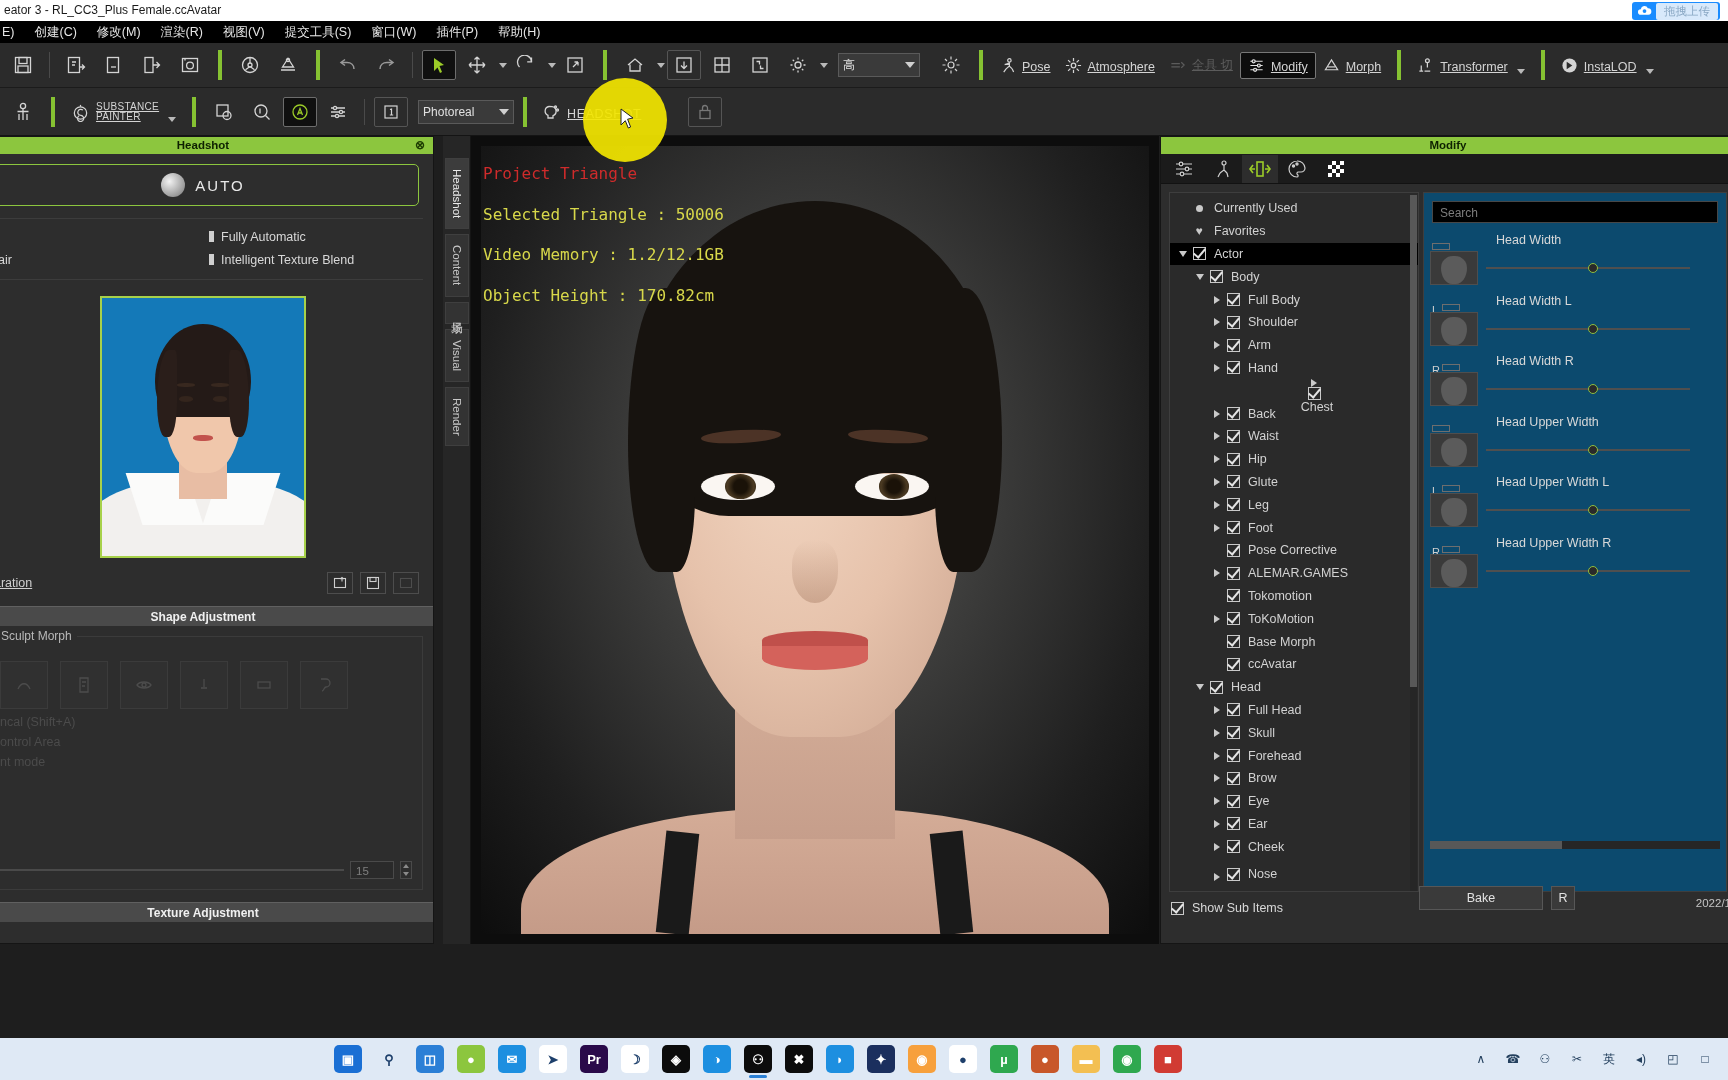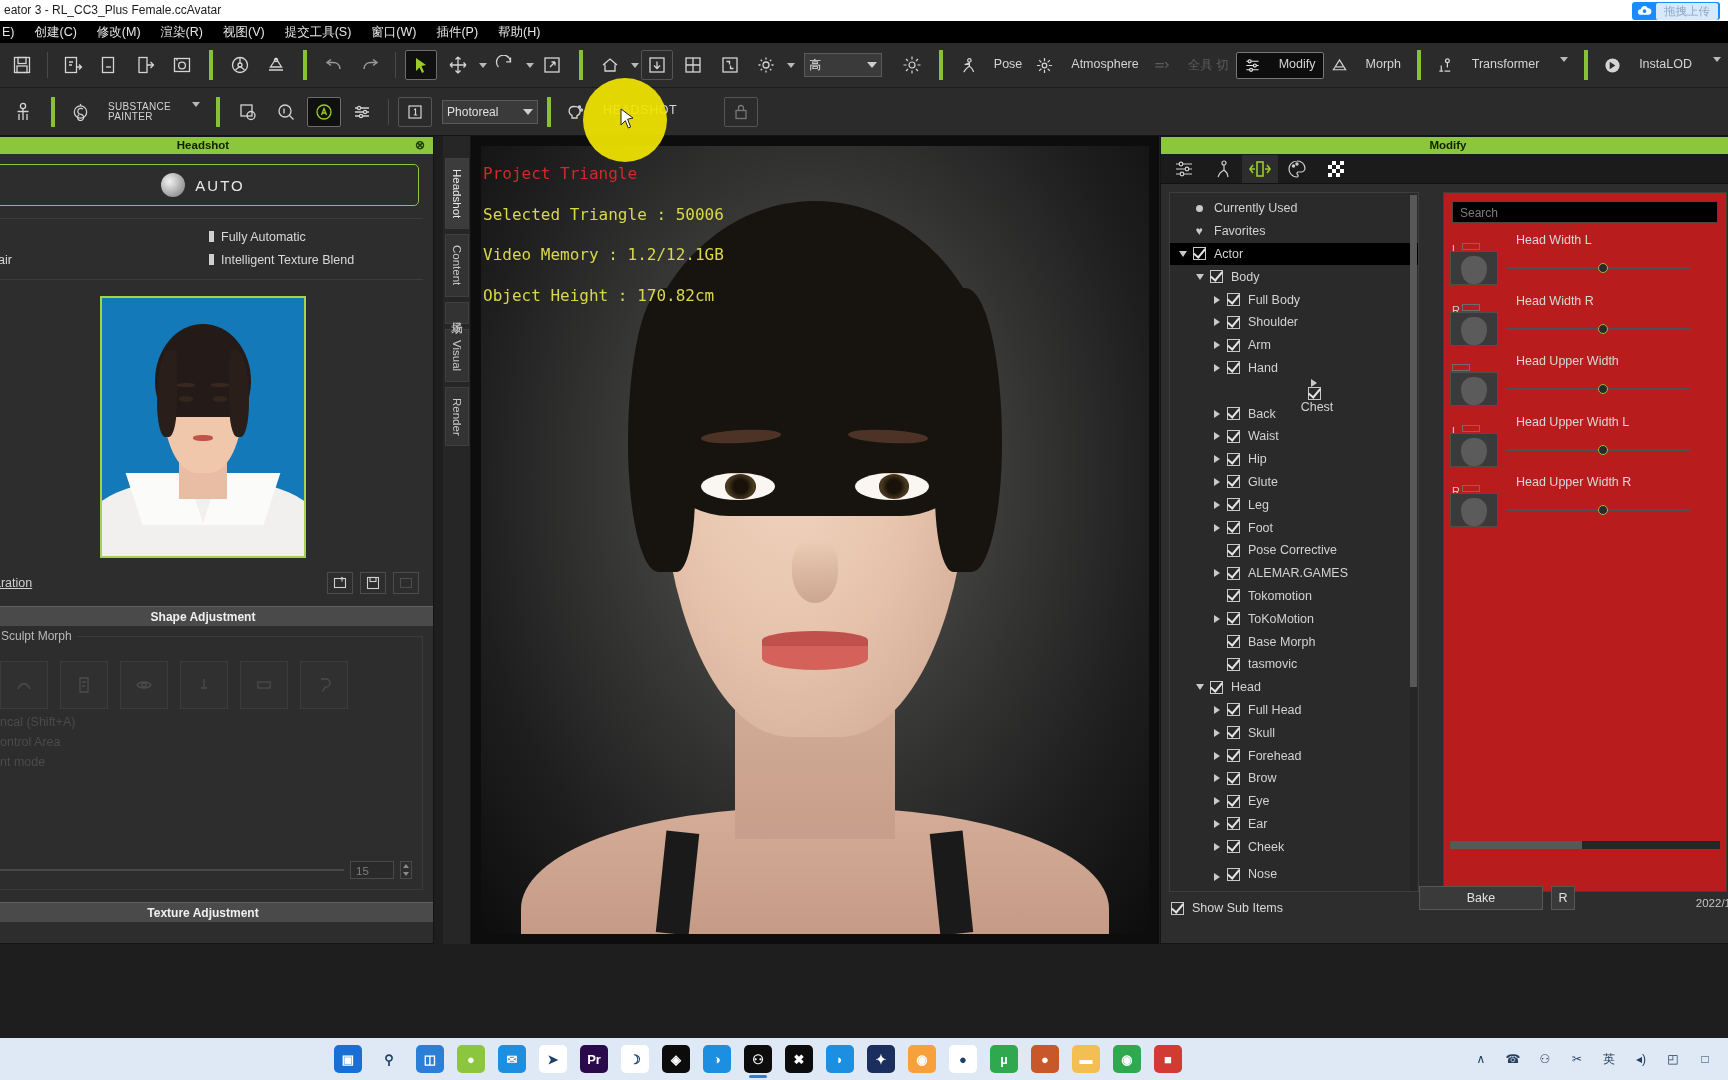--- a/index.html
+++ b/index.html
@@ -55,23 +55,24 @@
   .tb-btn.boxed { border: 1px solid #555; }
   .tb-btn.active { background: #101010; border: 1px solid #6d6d6d; color: #9ccc28; }
   .tb-btn svg { display: block; }
   .tb-sep {
     width: 1px; height: 26px; background: #4a4a4a; margin: 0 7px;
   }
   .tb-gsep {
     width: 4px; height: 30px; background: #86c232; margin: 0 9px;
   }
   .tb-text {
-    display: flex; align-items: flex-start; gap: 18px;
+    display: flex; align-items: flex-end; gap: 6px;
     color: #d4d4d4; font-size: 12.5px; padding: 4px 7px; white-space: nowrap;
     border-radius: 2px;
+    text-decoration: underline;
   }
   .tb-text.active { background: #0d0d0d; border: 1px solid #777; }
   .tb-text.dim { color: #5c5c5c; }
   .caret {
     width: 0; height: 0; border-left: 4px solid transparent;
     border-right: 4px solid transparent; border-top: 5px solid #b9b9b9;
     margin-left: 3px;
   }
   .combo {
     height: 24px; width: 82px; background: #3a3a3a; border: 1px solid #5a5a5a;
@@ -377,22 +378,22 @@
     transform: rotate(40deg);
   }
   #tree-scrollbar {
     position: absolute; right: 1px; top: 2px; width: 7px; height: 696px;
     background: #262626;
   }
   #tree-scrollbar .thumb {
     position: absolute; top: 0; left: 0; width: 7px; height: 492px; background: #585858;
   }
   #slider-wrap {
-    flex: 1; margin: 8px 8px 0 24px; border: 1px solid #3e3e3e;
-    background: #b91c1c; position: relative; height: 700px; overflow: hidden;
+    flex: 1; margin: 8px 8px 0 4px; border: 1px solid #3e3e3e;
+    background: #0c4a6e; position: relative; height: 700px; overflow: hidden;
   }
   #search-box {
     margin: 8px; height: 22px; background: #000; border: 1px solid #474747;
     color: #7d7d7d; font-size: 12px; line-height: 22px; padding-left: 7px;
   }
   .slider-item {
     height: 60.5px; position: relative; padding-left: 6px;
   }
   .slider-item .si-label {
     position: absolute; left: 72px; top: 2px; color: #d8d8d8; font-size: 12.5px;
@@ -1168,21 +1169,21 @@
             <span style="width: 18px; display: inline-flex; align-items: center; justify-content: center;">
               <span class="tcheck"></span>
             </span>
             <span style="margin-left: 6px;">Base Morph</span>
           </div>
           <div class="trow" style="padding-left: 40px;">
             <span style="width: 14px; display: inline-flex; align-items: center; justify-content: center;"></span>
             <span style="width: 18px; display: inline-flex; align-items: center; justify-content: center;">
               <span class="tcheck"></span>
             </span>
-            <span style="margin-left: 6px;">tasmovic</span>
+            <span style="margin-left: 6px;">ccAvatar</span>
           </div>
           <div class="trow" style="padding-left: 23px;">
             <span style="width: 14px; display: inline-flex; align-items: center; justify-content: center;">
               <i class="tarrow-d"></i>
             </span>
             <span style="width: 18px; display: inline-flex; align-items: center; justify-content: center;">
               <span class="tcheck"></span>
             </span>
             <span style="margin-left: 6px;">Head</span>
           </div>
@@ -1260,20 +1261,30 @@
           </div>
         </div>
       <div id="tree-scrollbar">
         <div class="thumb"></div>
       </div>
     </div>
 
     <div id="slider-wrap">
       <div id="search-box">Search</div>
       <div id="slider-list">
+          <div class="slider-item">
+            <span class="si-mini" style="left: 8px;"></span>
+            <span class="si-thumbimg">
+              <span class="fc"></span>
+            </span>
+            <span class="si-label">Head Width</span>
+            <span class="si-track">
+              <span class="si-knob" style="left: 50%;"></span>
+            </span>
+          </div>
           <div class="slider-item">
             <span class="si-side">L</span>
             <span class="si-mini"></span>
             <span class="si-thumbimg">
               <span class="fc"></span>
             </span>
             <span class="si-label">Head Width L</span>
             <span class="si-track">
               <span class="si-knob" style="left: 50%;"></span>
             </span>

